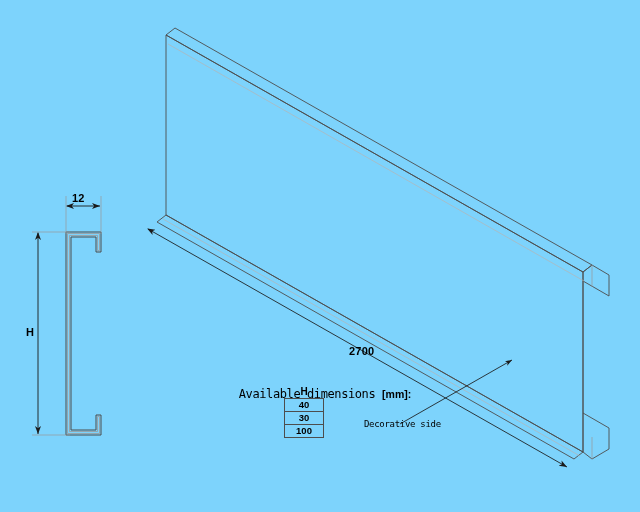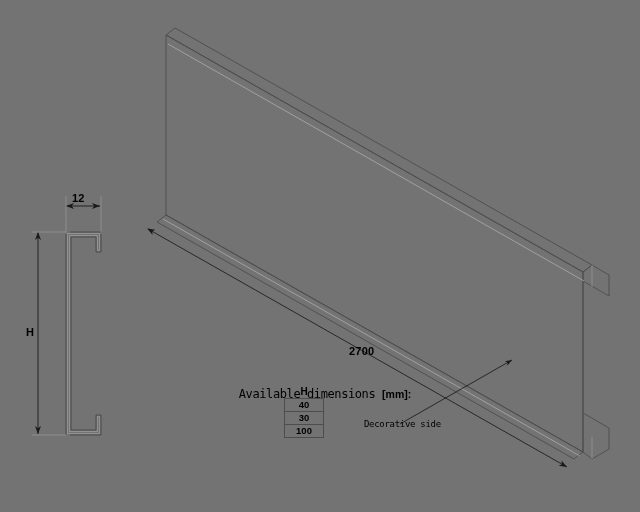--- a/index.html
+++ b/index.html
@@ -4,21 +4,21 @@
 <style>
   html, body {
     margin: 0;
     padding: 0;
     background: #ffffff;
   }
   #canvas {
     position: relative;
     width: 640px;
     height: 512px;
-    background: #737373;
+    background: #7dd3fc;
     overflow: hidden;
     font-family: "Liberation Sans", sans-serif;
   }
   #drawing {
     position: absolute;
     left: 0;
     top: 0;
     width: 640px;
     height: 512px;
   }

